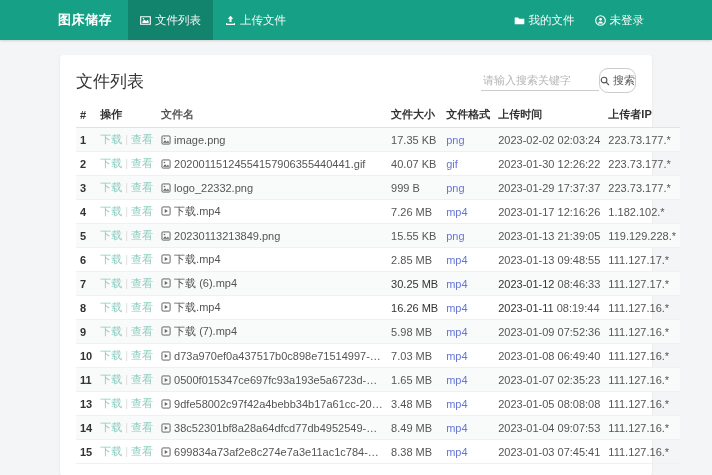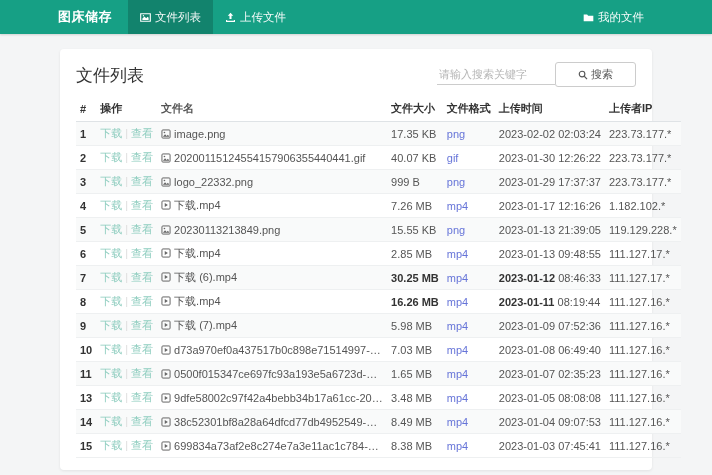--- a/index.html
+++ b/index.html
@@ -5,21 +5,21 @@
   * { box-sizing: border-box; margin: 0; padding: 0; }
   html,body { width: 712px; height: 475px; }
   body {
     font-family: "Liberation Sans", "DejaVu Sans", sans-serif;
     background: #f4f5f6;
     color: #555;
     overflow: hidden;
   }
   
   .navbar {
-    height: 34px;
+    height: 40px;
     background: #16a085;
     display: flex;
     align-items: stretch;
     padding: 0 58px;
     color: #fff;
     box-shadow: 0 1px 2px rgba(0,0,0,.15);
   }
   .brand {
     font-size: 13px;
     display: flex;
@@ -65,22 +65,22 @@
     background: transparent;
     font-family: inherit;
   }
   .search-input::placeholder { color: #b5b5b5; }
   .search-btn {
     display: inline-flex; align-items: center; gap: 3px;
     font-size: 11px;
     color: #555;
     background: #fff;
     border: 1px solid #ccc;
-    border-radius: 3px;
-    padding: 4px 22px;
+    border-radius: 9px;
+    padding: 4px 0;
     cursor: pointer;
     font-family: inherit;
   }
   
   table { width: 100%; border-collapse: collapse; margin-top: 9px; font-size: 11px; }
   thead th {
     text-align: left;
     font-weight: bold;
     color: #333;
     padding: 5px 4px;
@@ -101,21 +101,21 @@
   .c-name { max-width: 230px; width: 230px; color: #555; }
   .c-size { width: 56px; }
   .c-fmt  { width: 48px; }
   .c-time { width: 97px; }
   .c-ip   { width: 60px; }
   .act-link { color: #8ecdbf; text-decoration: none; cursor: pointer; }
   .sep { color: #ddd; margin: 0 3px; }
   .fmt-link { color: #6674d8; text-decoration: none; cursor: pointer; }
   .ficon { display: inline-block; vertical-align: -1px; margin-right: 3px; color: #666; }
   .ficon svg { display: block; }
-  .b { font-weight: bold; color: #333; }
+  .b { font-weight: normal; color: #333; }
 </style>
 </head>
 <body>
 
 <div class="navbar">
   <span class="brand">图床储存</span>
 
   <nav class="nav-tabs">
     <a class="nav-tab active">
       <span class="nav-icon">
@@ -140,20 +140,30 @@
 
   <div class="nav-right">
     <a class="nav-tab">
       <span class="nav-icon">
         <svg width="11" height="11" viewBox="0 0 16 16" fill="#fff">
             <path d="M1 3.5h5l1.5 1.8H15v8H1z"></path>
           </svg>
       </span>
       <span>我的文件</span>
     </a>
+    <a class="nav-tab">
+      <span class="nav-icon">
+        <svg width="11" height="11" viewBox="0 0 16 16">
+            <circle cx="8" cy="8" r="7" fill="none" stroke="#fff" stroke-width="1.6"></circle>
+            <circle cx="8" cy="6.2" r="2" fill="#fff"></circle>
+            <path d="M4.2 12.2c.8-1.8 2.2-2.6 3.8-2.6s3 .8 3.8 2.6" fill="#fff"></path>
+          </svg>
+      </span>
+      <span>未登录</span>
+    </a>
   </div>
 </div>
 
 <div class="card">
   <div class="card-head">
     <h2 class="card-title">文件列表</h2>
     <div class="search-box">
       <input class="search-input" type="text" placeholder="请输入搜索关键字" style="">
       <button class="search-btn">
         <span style="display:inline-flex;">

